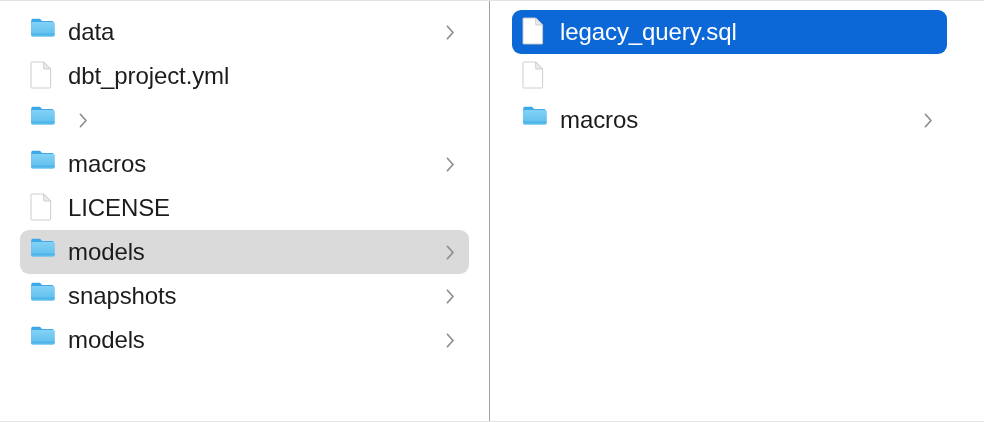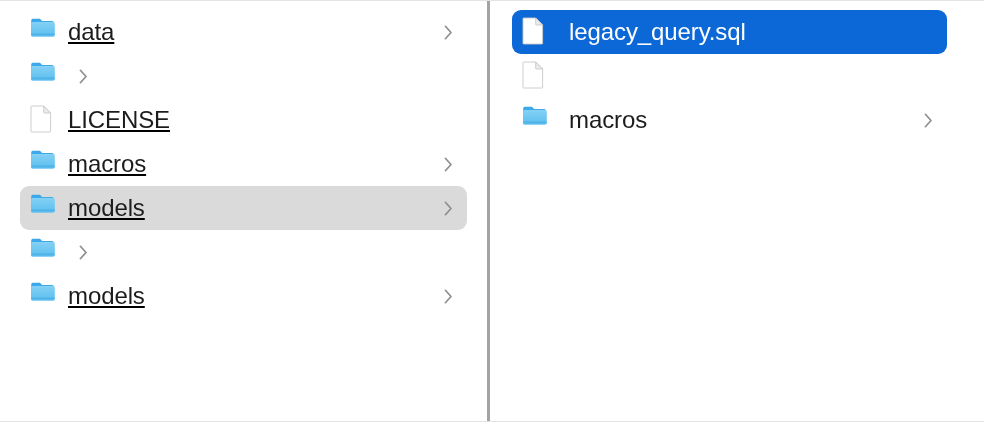--- a/index.html
+++ b/index.html
@@ -30,41 +30,39 @@
   .column {
     position: relative;
     height: 100%;
     box-sizing: border-box;
     padding-top: 9px;
     background: #ffffff;
     overflow: hidden;
   }
   .column.col-left {
     width: 490px;
-    border-right: 3px solid #a3a3a3;
-    text-decoration: underline;
+    border-right: 1px solid #a3a3a3;
   }
   .column.col-right {
     width: 493px;
   }
 
   .row {
     position: relative;
     height: 44px;
     margin: 0 20px;
     display: flex;
     align-items: center;
     border-radius: 9px;
     box-sizing: border-box;
     padding-left: 10px;
     padding-right: 12px;
   }
   .col-right .row {
     margin: 0 36px 0 22px;
-    gap: 9px;
   }
   .row.sel-gray { background: #dadada; }
   .row.sel-blue { background: #0b68d6; }
 
   .icon {
     width: 26px;
     height: 30px;
     flex: 0 0 26px;
     position: relative;
     margin-right: 12px;
@@ -122,85 +120,99 @@
         </span>
         <span class="label">data</span>
         <span class="chevron">
           <svg width="9" height="15" viewBox="0 0 9 15" xmlns="http://www.w3.org/2000/svg">
             <path d="M1.4 1.3 7 7.5l-5.6 6.2" fill="none" stroke="#8e8e8e" stroke-width="1.7" stroke-linecap="round" stroke-linejoin="round"></path>
           </svg>
         </span>
       </div>
       <div class="row">
         <span class="icon">
-          <svg width="26" height="22" viewBox="0 0 26 22" xmlns="http://www.w3.org/2000/svg">
-            <defs>
-              <linearGradient id="fbk" x1="0" y1="0" x2="0" y2="1">
-                <stop offset="0" stop-color="#3aa6e8"></stop>
-                <stop offset="1" stop-color="#61c0f0"></stop>
-              </linearGradient>
-              <linearGradient id="ffr" x1="0" y1="0" x2="0" y2="1">
-                <stop offset="0" stop-color="#84d1f5"></stop>
-                <stop offset="0.82" stop-color="#62c1ef"></stop>
-                <stop offset="0.86" stop-color="#4cb3e8"></stop>
-                <stop offset="1" stop-color="#6cc5f1"></stop>
-              </linearGradient>
-            </defs>
-            <path d="M1.2 3.4a1.6 1.6 0 0 1 1.6-1.6h7.2l2.1 2.2h10.1a1.6 1.6 0 0 1 1.6 1.6V18a1.6 1.6 0 0 1-1.6 1.6H2.8A1.6 1.6 0 0 1 1.2 18z" fill="url(#fbk)"></path>
-            <path d="M1.2 6.6a1.5 1.5 0 0 1 1.5-1.5h20.6a1.5 1.5 0 0 1 1.5 1.5V18a1.6 1.6 0 0 1-1.6 1.6H2.8A1.6 1.6 0 0 1 1.2 18z" fill="url(#ffr)"></path>
-            <path d="M1.3 16.2h23.5v1.1H1.3z" fill="#49b0e6" opacity="0.55"></path>
-          </svg>
-        </span>
-        <span class="chevron">
-          <svg width="9" height="15" viewBox="0 0 9 15" xmlns="http://www.w3.org/2000/svg">
-            <path d="M1.4 1.3 7 7.5l-5.6 6.2" fill="none" stroke="#8e8e8e" stroke-width="1.7" stroke-linecap="round" stroke-linejoin="round"></path>
-          </svg>
-        </span>
-      </div>
-      <div class="row">
-        <span class="icon">
           <svg width="22" height="28" viewBox="0 0 22 28" xmlns="http://www.w3.org/2000/svg">
             <path d="M1 1.6A.6.6 0 0 1 1.6 1h12.1L20.6 8v18.4a.6.6 0 0 1-.6.6H1.6a.6.6 0 0 1-.6-.6z" fill="#ffffff" stroke="#c8c8c8" stroke-width="0.9"></path>
             <path d="M13.7 1v6.4a.6.6 0 0 0 .6.6h6.3z" fill="#ececec" stroke="#c8c8c8" stroke-width="0.9" stroke-linejoin="round"></path>
           </svg>
         </span>
+        <span class="label">dbt_project.yml</span>
+        <span class="chevron hidden">
+          <svg width="9" height="15" viewBox="0 0 9 15" xmlns="http://www.w3.org/2000/svg">
+            <path d="M1.4 1.3 7 7.5l-5.6 6.2" fill="none" stroke="#8e8e8e" stroke-width="1.7" stroke-linecap="round" stroke-linejoin="round"></path>
+          </svg>
+        </span>
+      </div>
+      <div class="row">
+        <span class="icon">
+          <svg width="26" height="22" viewBox="0 0 26 22" xmlns="http://www.w3.org/2000/svg">
+            <defs>
+              <linearGradient id="fbk" x1="0" y1="0" x2="0" y2="1">
+                <stop offset="0" stop-color="#3aa6e8"></stop>
+                <stop offset="1" stop-color="#61c0f0"></stop>
+              </linearGradient>
+              <linearGradient id="ffr" x1="0" y1="0" x2="0" y2="1">
+                <stop offset="0" stop-color="#84d1f5"></stop>
+                <stop offset="0.82" stop-color="#62c1ef"></stop>
+                <stop offset="0.86" stop-color="#4cb3e8"></stop>
+                <stop offset="1" stop-color="#6cc5f1"></stop>
+              </linearGradient>
+            </defs>
+            <path d="M1.2 3.4a1.6 1.6 0 0 1 1.6-1.6h7.2l2.1 2.2h10.1a1.6 1.6 0 0 1 1.6 1.6V18a1.6 1.6 0 0 1-1.6 1.6H2.8A1.6 1.6 0 0 1 1.2 18z" fill="url(#fbk)"></path>
+            <path d="M1.2 6.6a1.5 1.5 0 0 1 1.5-1.5h20.6a1.5 1.5 0 0 1 1.5 1.5V18a1.6 1.6 0 0 1-1.6 1.6H2.8A1.6 1.6 0 0 1 1.2 18z" fill="url(#ffr)"></path>
+            <path d="M1.3 16.2h23.5v1.1H1.3z" fill="#49b0e6" opacity="0.55"></path>
+          </svg>
+        </span>
+        <span class="chevron">
+          <svg width="9" height="15" viewBox="0 0 9 15" xmlns="http://www.w3.org/2000/svg">
+            <path d="M1.4 1.3 7 7.5l-5.6 6.2" fill="none" stroke="#8e8e8e" stroke-width="1.7" stroke-linecap="round" stroke-linejoin="round"></path>
+          </svg>
+        </span>
+      </div>
+      <div class="row">
+        <span class="icon">
+          <svg width="26" height="22" viewBox="0 0 26 22" xmlns="http://www.w3.org/2000/svg">
+            <defs>
+              <linearGradient id="fbk" x1="0" y1="0" x2="0" y2="1">
+                <stop offset="0" stop-color="#3aa6e8"></stop>
+                <stop offset="1" stop-color="#61c0f0"></stop>
+              </linearGradient>
+              <linearGradient id="ffr" x1="0" y1="0" x2="0" y2="1">
+                <stop offset="0" stop-color="#84d1f5"></stop>
+                <stop offset="0.82" stop-color="#62c1ef"></stop>
+                <stop offset="0.86" stop-color="#4cb3e8"></stop>
+                <stop offset="1" stop-color="#6cc5f1"></stop>
+              </linearGradient>
+            </defs>
+            <path d="M1.2 3.4a1.6 1.6 0 0 1 1.6-1.6h7.2l2.1 2.2h10.1a1.6 1.6 0 0 1 1.6 1.6V18a1.6 1.6 0 0 1-1.6 1.6H2.8A1.6 1.6 0 0 1 1.2 18z" fill="url(#fbk)"></path>
+            <path d="M1.2 6.6a1.5 1.5 0 0 1 1.5-1.5h20.6a1.5 1.5 0 0 1 1.5 1.5V18a1.6 1.6 0 0 1-1.6 1.6H2.8A1.6 1.6 0 0 1 1.2 18z" fill="url(#ffr)"></path>
+            <path d="M1.3 16.2h23.5v1.1H1.3z" fill="#49b0e6" opacity="0.55"></path>
+          </svg>
+        </span>
+        <span class="label">macros</span>
+        <span class="chevron">
+          <svg width="9" height="15" viewBox="0 0 9 15" xmlns="http://www.w3.org/2000/svg">
+            <path d="M1.4 1.3 7 7.5l-5.6 6.2" fill="none" stroke="#8e8e8e" stroke-width="1.7" stroke-linecap="round" stroke-linejoin="round"></path>
+          </svg>
+        </span>
+      </div>
+      <div class="row">
+        <span class="icon">
+          <svg width="22" height="28" viewBox="0 0 22 28" xmlns="http://www.w3.org/2000/svg">
+            <path d="M1 1.6A.6.6 0 0 1 1.6 1h12.1L20.6 8v18.4a.6.6 0 0 1-.6.6H1.6a.6.6 0 0 1-.6-.6z" fill="#ffffff" stroke="#c8c8c8" stroke-width="0.9"></path>
+            <path d="M13.7 1v6.4a.6.6 0 0 0 .6.6h6.3z" fill="#ececec" stroke="#c8c8c8" stroke-width="0.9" stroke-linejoin="round"></path>
+          </svg>
+        </span>
         <span class="label">LICENSE</span>
         <span class="chevron hidden">
           <svg width="9" height="15" viewBox="0 0 9 15" xmlns="http://www.w3.org/2000/svg">
             <path d="M1.4 1.3 7 7.5l-5.6 6.2" fill="none" stroke="#8e8e8e" stroke-width="1.7" stroke-linecap="round" stroke-linejoin="round"></path>
           </svg>
         </span>
       </div>
-      <div class="row">
-        <span class="icon">
-          <svg width="26" height="22" viewBox="0 0 26 22" xmlns="http://www.w3.org/2000/svg">
-            <defs>
-              <linearGradient id="fbk" x1="0" y1="0" x2="0" y2="1">
-                <stop offset="0" stop-color="#3aa6e8"></stop>
-                <stop offset="1" stop-color="#61c0f0"></stop>
-              </linearGradient>
-              <linearGradient id="ffr" x1="0" y1="0" x2="0" y2="1">
-                <stop offset="0" stop-color="#84d1f5"></stop>
-                <stop offset="0.82" stop-color="#62c1ef"></stop>
-                <stop offset="0.86" stop-color="#4cb3e8"></stop>
-                <stop offset="1" stop-color="#6cc5f1"></stop>
-              </linearGradient>
-            </defs>
-            <path d="M1.2 3.4a1.6 1.6 0 0 1 1.6-1.6h7.2l2.1 2.2h10.1a1.6 1.6 0 0 1 1.6 1.6V18a1.6 1.6 0 0 1-1.6 1.6H2.8A1.6 1.6 0 0 1 1.2 18z" fill="url(#fbk)"></path>
-            <path d="M1.2 6.6a1.5 1.5 0 0 1 1.5-1.5h20.6a1.5 1.5 0 0 1 1.5 1.5V18a1.6 1.6 0 0 1-1.6 1.6H2.8A1.6 1.6 0 0 1 1.2 18z" fill="url(#ffr)"></path>
-            <path d="M1.3 16.2h23.5v1.1H1.3z" fill="#49b0e6" opacity="0.55"></path>
-          </svg>
-        </span>
-        <span class="label">macros</span>
-        <span class="chevron">
-          <svg width="9" height="15" viewBox="0 0 9 15" xmlns="http://www.w3.org/2000/svg">
-            <path d="M1.4 1.3 7 7.5l-5.6 6.2" fill="none" stroke="#8e8e8e" stroke-width="1.7" stroke-linecap="round" stroke-linejoin="round"></path>
-          </svg>
-        </span>
-      </div>
       <div class="row sel-gray">
         <span class="icon">
           <svg width="26" height="22" viewBox="0 0 26 22" xmlns="http://www.w3.org/2000/svg">
             <defs>
               <linearGradient id="fbk" x1="0" y1="0" x2="0" y2="1">
                 <stop offset="0" stop-color="#3aa6e8"></stop>
                 <stop offset="1" stop-color="#61c0f0"></stop>
               </linearGradient>
               <linearGradient id="ffr" x1="0" y1="0" x2="0" y2="1">
                 <stop offset="0" stop-color="#84d1f5"></stop>
@@ -234,20 +246,21 @@
                 <stop offset="0.82" stop-color="#62c1ef"></stop>
                 <stop offset="0.86" stop-color="#4cb3e8"></stop>
                 <stop offset="1" stop-color="#6cc5f1"></stop>
               </linearGradient>
             </defs>
             <path d="M1.2 3.4a1.6 1.6 0 0 1 1.6-1.6h7.2l2.1 2.2h10.1a1.6 1.6 0 0 1 1.6 1.6V18a1.6 1.6 0 0 1-1.6 1.6H2.8A1.6 1.6 0 0 1 1.2 18z" fill="url(#fbk)"></path>
             <path d="M1.2 6.6a1.5 1.5 0 0 1 1.5-1.5h20.6a1.5 1.5 0 0 1 1.5 1.5V18a1.6 1.6 0 0 1-1.6 1.6H2.8A1.6 1.6 0 0 1 1.2 18z" fill="url(#ffr)"></path>
             <path d="M1.3 16.2h23.5v1.1H1.3z" fill="#49b0e6" opacity="0.55"></path>
           </svg>
         </span>
+        <span class="label">snapshots</span>
         <span class="chevron">
           <svg width="9" height="15" viewBox="0 0 9 15" xmlns="http://www.w3.org/2000/svg">
             <path d="M1.4 1.3 7 7.5l-5.6 6.2" fill="none" stroke="#8e8e8e" stroke-width="1.7" stroke-linecap="round" stroke-linejoin="round"></path>
           </svg>
         </span>
       </div>
       <div class="row">
         <span class="icon">
           <svg width="26" height="22" viewBox="0 0 26 22" xmlns="http://www.w3.org/2000/svg">
             <defs>

